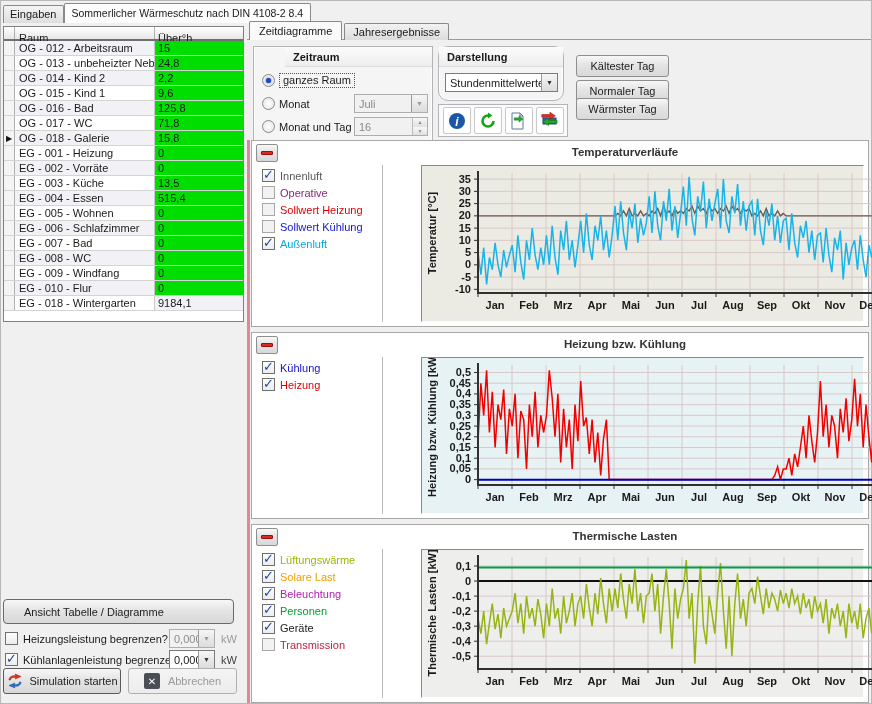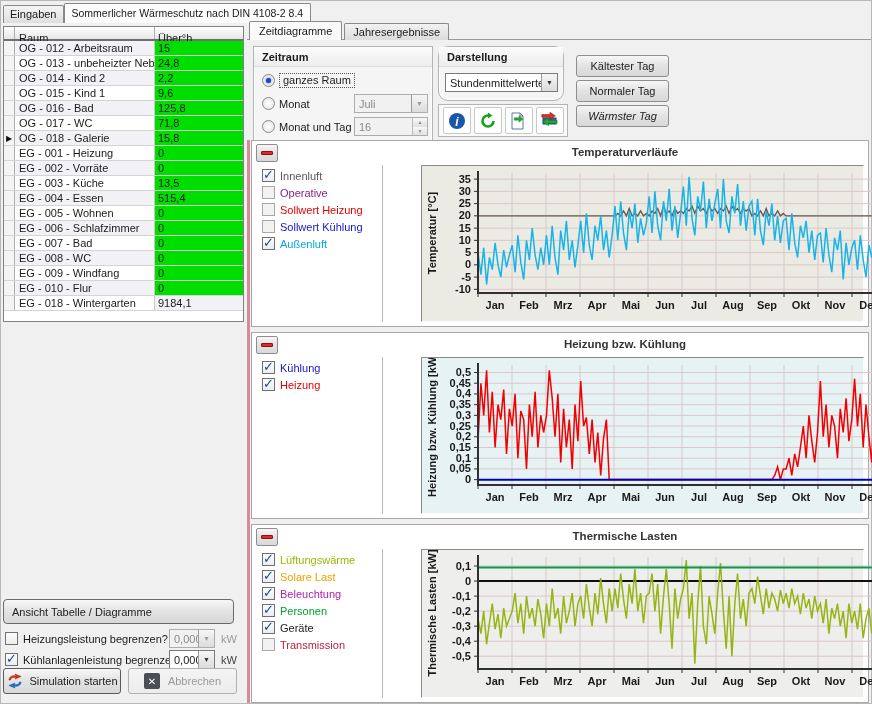--- a/index.html
+++ b/index.html
@@ -38,37 +38,37 @@
   .tr .tc-val { flex:1; padding:1px 0 0 3px; }
   .tr.alt .tc-name { background:#f2f1f6; }
   .tr .tc-val.green { background:#00de00; }
   .tr .tc-val.plain { background:#f2f1f6; }
   #thead { display:flex; height:14px; background:linear-gradient(#ffffff,#e6e6e6); border-bottom:2px solid #6f6f6f; font-size:11px; }
   #thead .hc-marker { width:11px; border-right:1px solid #b0b0b0; background:linear-gradient(#ffffff,#e6e6e6); }
   #thead .hc-name { width:140px; border-right:1px solid #b0b0b0; padding:5px 0 0 4px; }
   #thead .hc-val { flex:1; padding:5px 0 0 3px; }
 
   #left-footer { position:absolute; left:0; top:595px; width:245px; height:109px; }
-  #view-btn { position:absolute; left:2px; top:3px; width:231px; height:25px; justify-content:flex-start; padding-left:8px; border-radius:4px; border-color:#6a6a6a; }
+  #view-btn { position:absolute; left:2px; top:3px; width:231px; height:25px; justify-content:flex-start; padding-left:20px; border-radius:4px; border-color:#6a6a6a; }
   .limitrow { position:absolute; left:4px; display:flex; align-items:center; gap:5px; }
   .limitrow .lbl { white-space:nowrap; }
   .limitrow .combo { width:46px; }
   #sim-btn { position:absolute; left:2px; top:72px; width:118px; height:26px; gap:5px; border-color:#5a5a5a; }
   #cancel-btn { position:absolute; left:127px; top:72px; width:109px; height:26px; gap:8px; }
   #cancel-icon { width:16px; height:16px; background:#4a4f57; border-radius:2px; color:#fff; font-size:10px; font-weight:bold; display:flex; align-items:center; justify-content:center; }
 
   
   #right-tabbar { position:absolute; left:248px; top:22px; height:17px; display:flex; align-items:flex-end; z-index:2; }
   .rtab { border:1px solid #898989; border-bottom:none; padding:2px 8px; background:linear-gradient(#f2f2f2,#dcdcdc); border-radius:2px 2px 0 0; margin-right:2px; }
   .rtab.active { background:#fafafa; padding:3px 9px; }
   #right-divider { position:absolute; left:246px; top:38px; width:624px; height:1px; background:#9a9a9a; }
 
   .groupbox { position:absolute; border:1px solid #b4b4b8; background:#f5f5f5; box-shadow:inset 0 0 0 1px #fdfdfd; }
   .groupbox .gb-title { font-weight:bold; padding:4px 0 3px 8px; border-bottom:1px solid #dcdcdc; background:linear-gradient(#fbfbfb,#eeeeee); }
-  #zeitraum-box { left:252px; top:45px; width:180px; height:110px; }
+  #zeitraum-box { left:252px; top:45px; width:180px; height:110px;padding-left:31px; }
   .zr-row { position:absolute; display:flex; align-items:center; gap:4px; }
   .focusrect { border:1px dotted #555; padding:0 3px 1px 3px; }
   #darstellung-box { left:437px; top:45px; width:126px; height:55px;border-radius:10px; }
   #darstellung-combo { position:absolute; left:6px; top:26px; width:113px; }
   #iconbar { position:absolute; left:437px; top:103px; width:130px; height:33px; border:1px solid #b4b4b8; background:#fafafa; display:flex; align-items:center; justify-content:space-around; padding:0 2px; }
   .iconbtn { width:28px; height:27px; background:#fff; border:1px solid #c8c8c8; border-radius:2px; display:flex; align-items:center; justify-content:center; }
   .daybtn { position:absolute; left:575px; width:93px; height:22px; border-radius:3px; }
 
   
   #pink-splitter { position:absolute; left:246px; top:139px; width:3px; height:563px; background:#d98a9a; }
@@ -294,21 +294,21 @@
       <svg width="20" height="18" viewBox="0 0 20 18">
         <rect x="3" y="6" width="13" height="6" fill="#2766c0" stroke="#184a90"></rect>
         <path d="M2 5 h9 v-2.5 l6 4 -6 4 v-2.5 h-9 Z" fill="#e03020" stroke="#8a1408" stroke-width="0.6" transform="translate(0,-2) scale(0.9)"></path>
         <path d="M18 13 h-9 v-2.5 l-6 4 6 4 v-2.5 h9 Z" fill="#28a828" stroke="#147014" stroke-width="0.6" transform="translate(0,-4) scale(0.95)"></path>
       </svg>
     </div>
   </div>
 
   <div class="btn daybtn" style="top:54px;">Kältester Tag</div>
   <div class="btn daybtn" style="top:79px;">Normaler Tag</div>
-  <div class="btn daybtn" style="top:104px;font-style:italic;">Wärmster Tag</div>
+  <div class="btn daybtn" style="top:97px;">Wärmster Tag</div>
 
   <div id="pink-splitter"></div>
 
   <div class="chart-panel" id="panel-0">
     <div class="btn collapse-btn">
         <span class="minus-glyph"></span>
       </div>
     <div class="chart-title">Temperaturverläufe</div>
     <div class="legend">
         <div class="legend-item">

